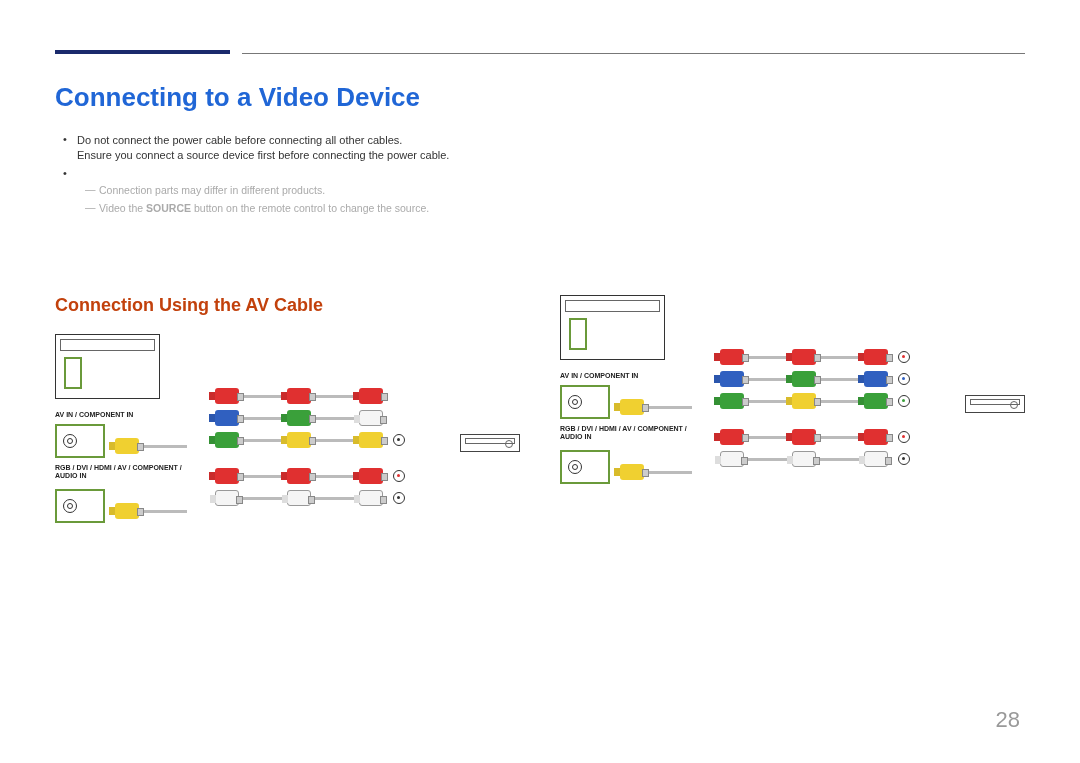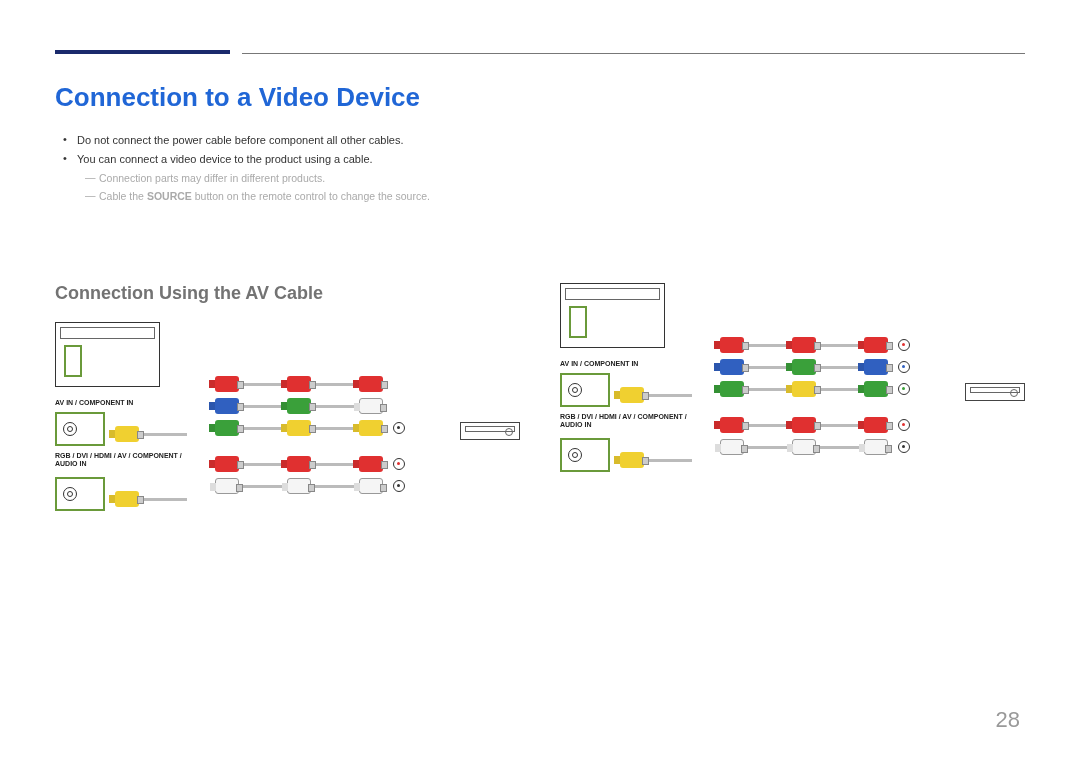--- a/index.html
+++ b/index.html
@@ -53,21 +53,21 @@
   .sub-notes .dash { width: 14px; flex-shrink: 0; font-weight: 400; }
   .bold { font-weight: 700; }
   .columns {
     display: flex;
     gap: 40px;
   }
   .col { flex: 1; }
   h2 {
     font-size: 18px;
     font-weight: 700;
-    color: #737373;
+    color: #c2410c;
     margin-bottom: 18px;
   }
   .diagram-wrap {
     position: relative;
     height: 200px;
   }
   .monitor {
     position: absolute;
     left: 0; top: 0;
     width: 105px; height: 65px;
@@ -213,42 +213,42 @@
   }
 </style>
 </head>
 <body>
 
 <div class="header-rule">
   <div class="thick"></div>
   <div class="thin"></div>
 </div>
 
-<h1>Connection to a Video Device</h1>
+<h1>Connecting to a Video Device</h1>
 
 <div class="bullets">
   <div class="row">
     <div class="dot">•</div>
     <div class="txt">
-      <span>Do not connect the power cable before component all other cables.</span><br>
+      <span>Do not connect the power cable before connecting all other cables.</span><br>
+      <span>Ensure you connect a source device first before connecting the power cable.</span>
     </div>
   </div>
   <div class="row">
     <div class="dot">•</div>
-    <div class="txt">You can connect a video device to the product using a cable.</div>
   </div>
   <div class="sub-notes">
     <div class="row">
       <div class="dash">―</div>
       <div class="txt">Connection parts may differ in different products.</div>
     </div>
     <div class="row">
       <div class="dash">―</div>
       <div class="txt">
-        <span>Cable the </span><span class="bold">SOURCE</span><span> button on the remote control to change the source.</span>
+        <span>Video the </span><span class="bold">SOURCE</span><span> button on the remote control to change the source.</span>
       </div>
     </div>
   </div>
 </div>
 
 <div class="columns">
 
   <div class="col">
     <h2>Connection Using the AV Cable</h2>
     <div class="diagram-wrap">

